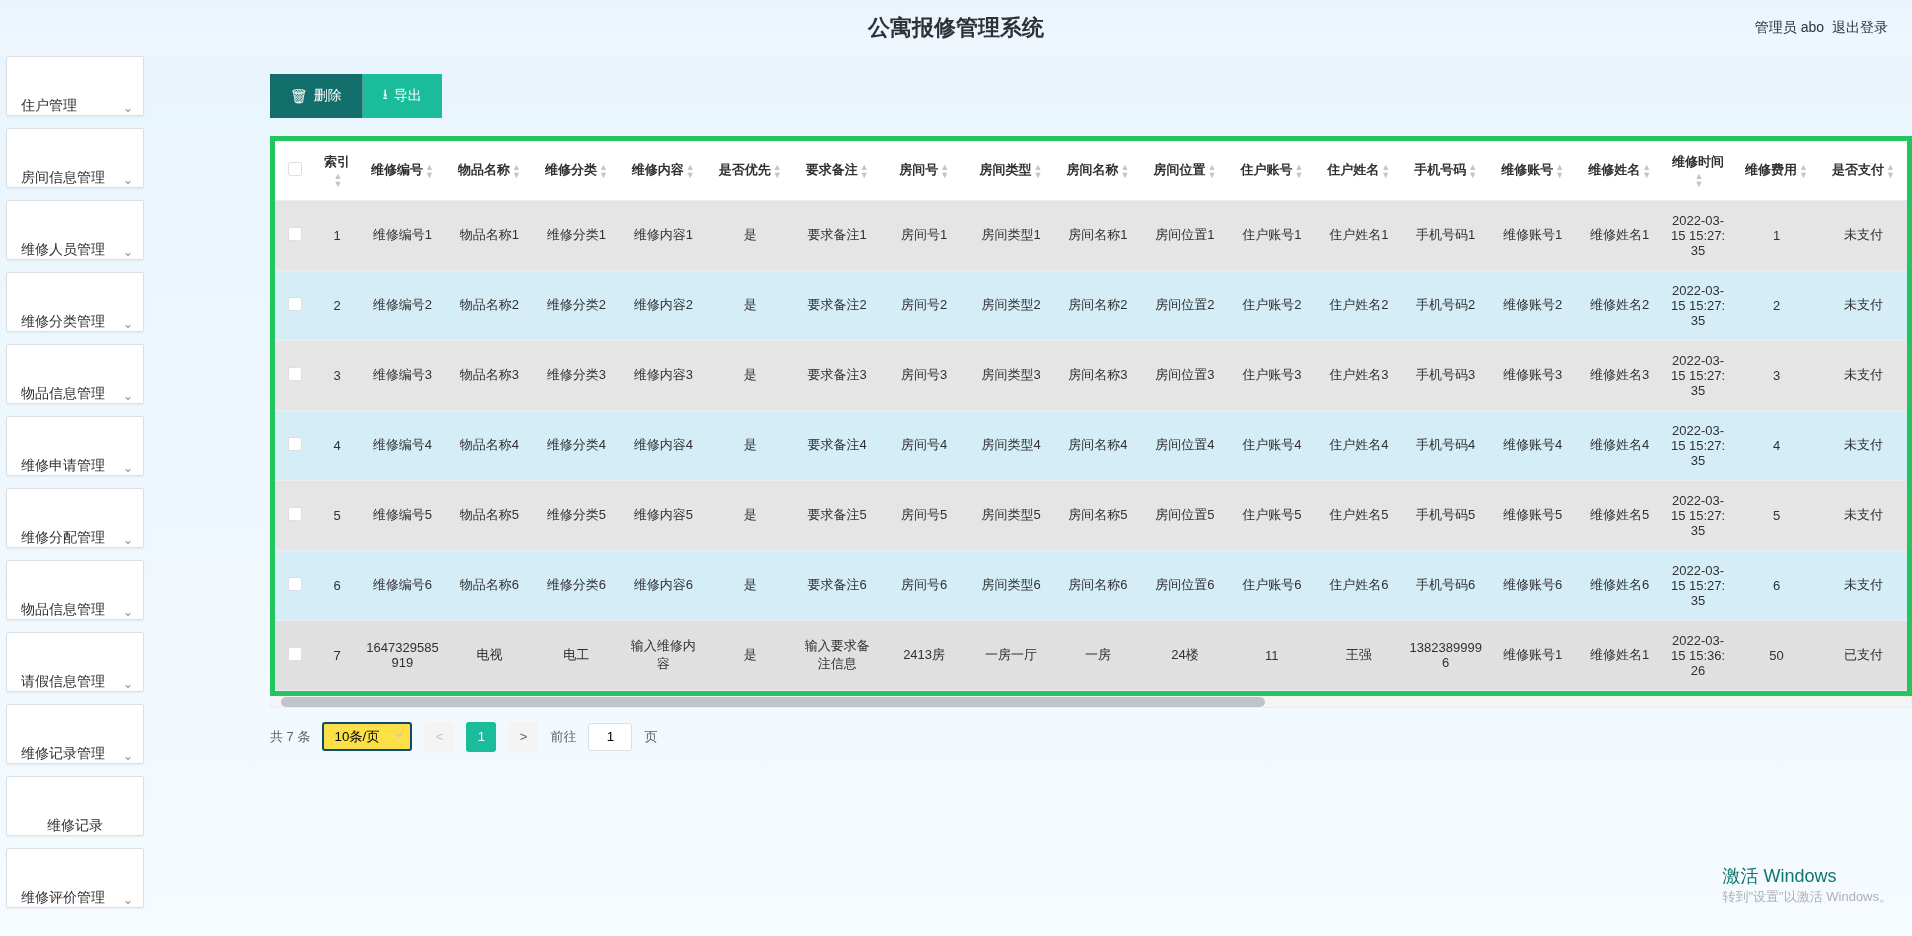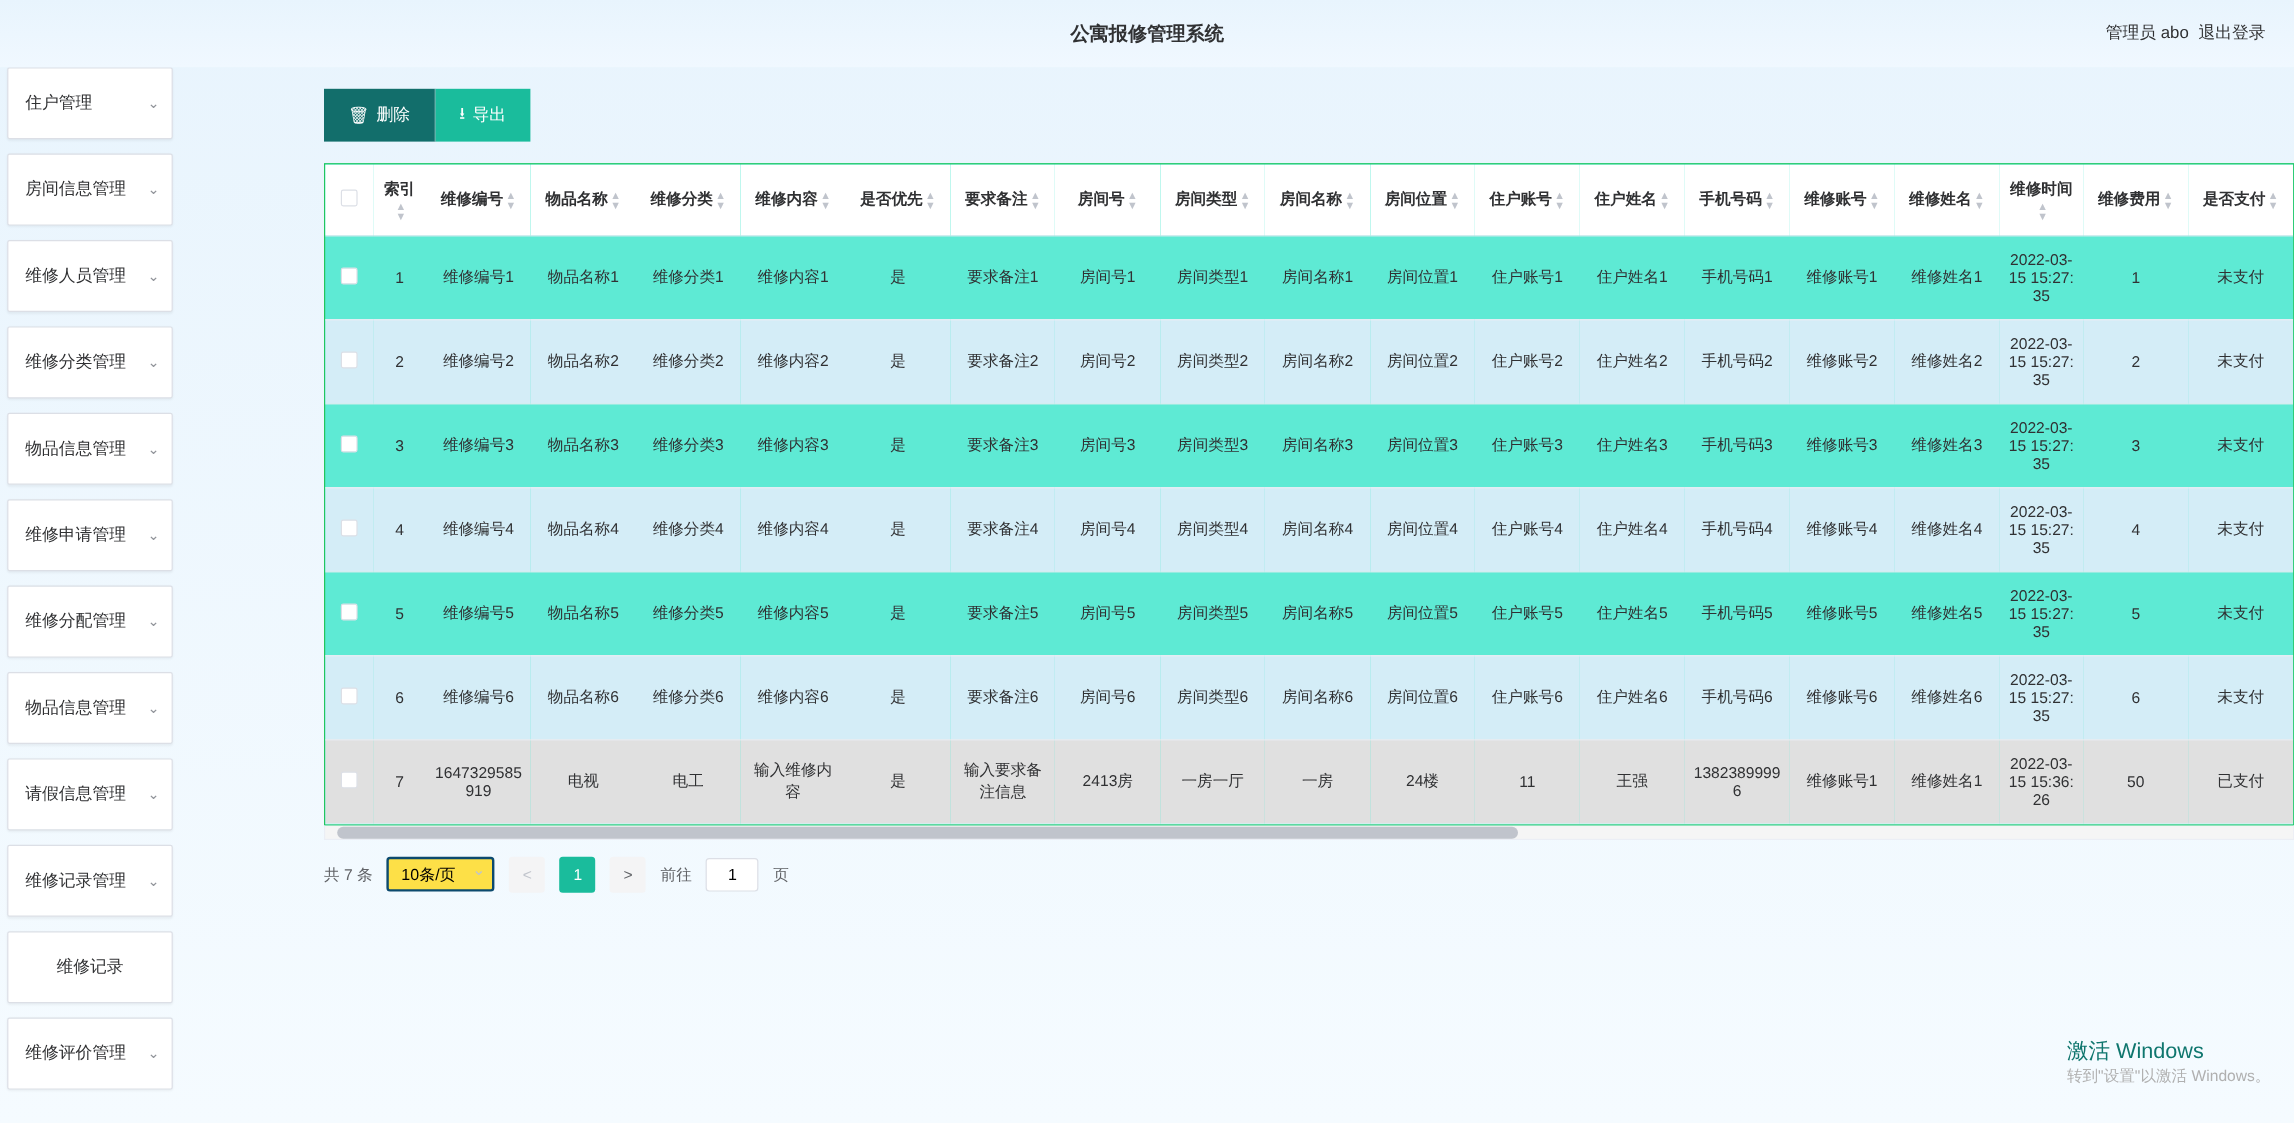--- a/index.html
+++ b/index.html
@@ -1,32 +1,32 @@
 <!DOCTYPE html>
 <html><head>
 <meta charset="utf-8">
 <style>
 * { box-sizing: border-box; margin: 0; padding: 0; }
 body { font-family: "Microsoft YaHei", sans-serif; font-size: 14px; color: #303133; background: linear-gradient(180deg, #e8f4fd 0%, #f5fbff 100%); overflow: hidden; }
 .header { height: 56px; display: flex; align-items: center; justify-content: center; position: relative; background: linear-gradient(180deg, #e8f4fd 0%, #f0f8ff 100%); }
-.header-title { font-size: 16px; font-weight: bold; }
+.header-title { font-size: 22px; font-weight: bold; }
 .header-right { position: absolute; right: 24px; display: flex; gap: 8px; font-size: 14px; }
 .header-right span { cursor: pointer; }
 .layout { display: flex; height: calc(100vh - 56px); }
 .sidebar { width: 150px; padding: 0 6px 10px 6px; overflow-y: auto; flex-shrink: 0; }
-.nav-item { background: #fff; border: 1px solid #dcdfe6; border-radius: 2px; margin-bottom: 12px; height: 60px; display: flex; align-items: center; justify-content: space-between; padding: 0 10px 0 14px; cursor: pointer; font-size: 14px; box-shadow: 0 1px 2px rgba(0,0,0,0.05); }
+.nav-item { background: #fff; border: 1px solid #dcdfe6; border-radius: 2px; margin-bottom: 12px; height: 60px; display: flex; align-items: flex-end; justify-content: space-between; padding: 0 10px 0 14px; cursor: pointer; font-size: 14px; box-shadow: 0 1px 2px rgba(0,0,0,0.05); }
 .nav-item.sub { justify-content: center; padding: 0; }
 .nav-arrow { font-size: 12px; color: #909399; }
 .main { flex: 1; padding: 10px 0 10px 120px; overflow: hidden; display: flex; flex-direction: column; }
 .toolbar { display: flex; gap: 0; margin-bottom: 18px; margin-top: 8px; }
 .btn { padding: 10px 20px; font-size: 14px; cursor: pointer; border: none; display: inline-flex; align-items: center; gap: 6px; }
 .btn-danger { background: #126e6b; color: #fff; }
 .btn-success { background: #1abc9c; color: #fff; }
 .toolbar .btn:first-child { border-right: 1px solid rgba(255,255,255,0.3); }
-.table-wrap { overflow-x: auto; border: 1px solid #22c55e; background: #5eead4; }
+.table-wrap { overflow-x: auto; border: 5px solid #22c55e; background: #e5e5e5; }
 .data-table { border-collapse: collapse; width: 100%; table-layout: fixed; min-width: 1280px; }
 .data-table th, .data-table td { padding: 12px 6px; text-align: center; font-size: 13px; word-break: break-all; border-bottom: 1px solid #ebeef5; vertical-align: middle; }
 .data-table th { background: #fff; font-weight: 600; position: relative; }
 .sort { display: inline-block; margin-left: 2px; font-size: 9px; color: #c0c4cc; line-height: 8px; vertical-align: middle; }
 .data-table tbody tr:nth-child(even) { background: #d4edf7; }
 .data-table tbody tr.selected { background: #e0e0e0 !important; }
 .chk { width: 14px; height: 14px; border: 1px solid #dcdfe6; border-radius: 2px; display: inline-block; background: #fff; }
 .h-scroll { height: 12px; background: #f5f5f5; border: 1px solid #ebeef5; border-top: none; position: relative; }
 .h-scroll-thumb { position: absolute; left: 10px; width: 60%; top: 1px; height: 10px; background: #c0c4cc; border-radius: 5px; }
 .pagination { display: flex; align-items: center; gap: 12px; margin-top: 14px; font-size: 13px; color: #606266; }

